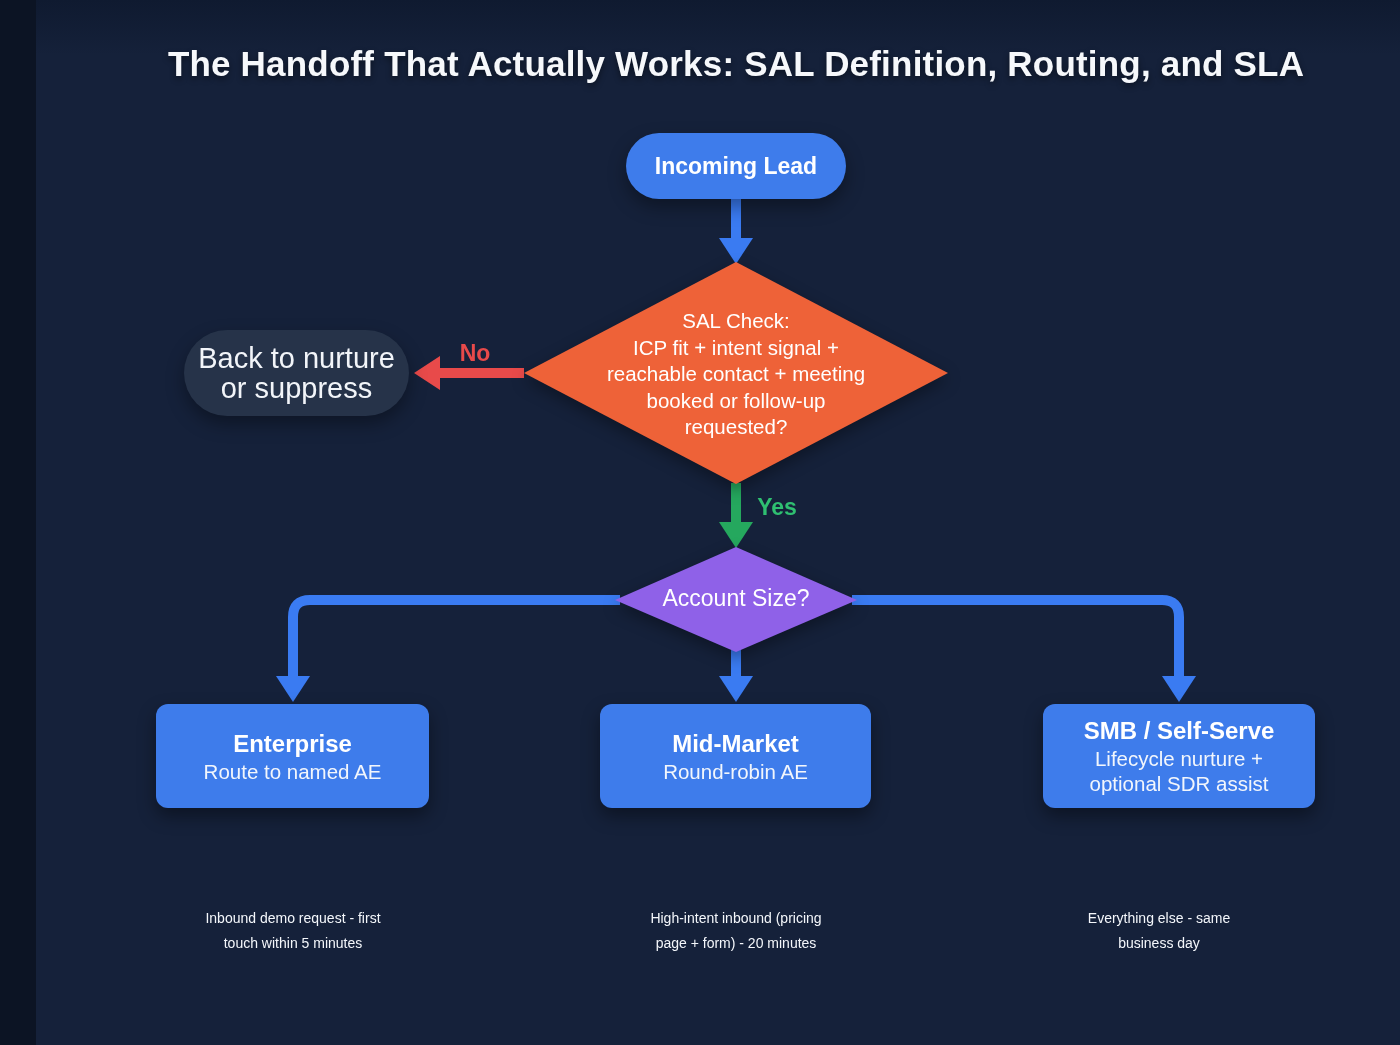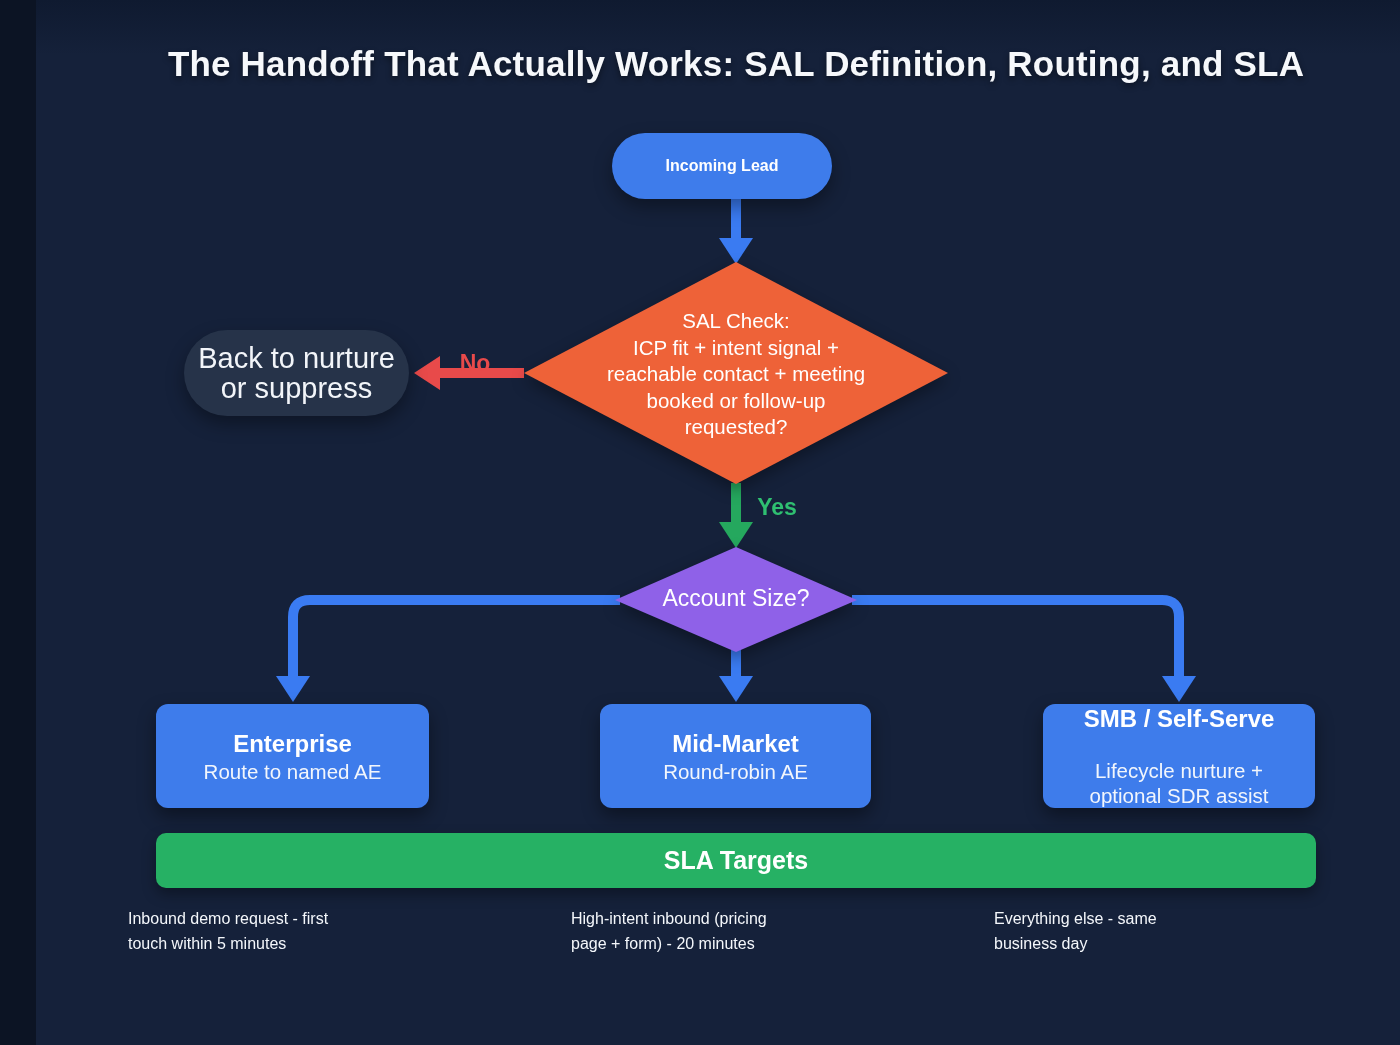--- a/index.html
+++ b/index.html
@@ -20,23 +20,23 @@
     color:#f6f8fb;
     text-shadow:0 3px 6px rgba(0,0,0,.45);
   }
   svg.connectors{left:0;top:0;pointer-events:none;}
   .pill{
     display:flex;align-items:center;justify-content:center;
     text-align:center;
     box-shadow:0 8px 18px rgba(0,0,0,.35);
   }
   .pill-incoming{
-    left:576px;top:133px;width:220px;height:66px;
+    left:590px;top:133px;width:220px;height:66px;
     border-radius:33px;
-    font-size:16px;font-weight:700;
+    font-size:23px;font-weight:700;
   }
   .pill-nurture{
     left:148px;top:330px;width:225px;height:86px;
     border-radius:43px;
     font-size:29px;font-weight:400;line-height:30px;
     white-space:pre-line;
     color:#f2f5f9;
   }
   .diamond-label{
     text-align:center;white-space:pre-line;
@@ -46,21 +46,21 @@
     left:510px;top:308px;width:380px;
     font-size:20.5px;line-height:26.5px;font-weight:400;
   }
   .account-label{
     left:590px;top:585px;width:220px;
     font-size:23px;font-weight:400;
   }
   .edge-label{
     font-size:23px;font-weight:700;text-align:center;
   }
-  .edge-label-no{left:408px;top:350px;width:62px;}
+  .edge-label-no{left:408px;top:340px;width:62px;}
   .edge-label-yes{left:710px;top:494px;width:62px;}
   .branch-box{
     top:704px;height:104px;
     border-radius:12px;
     display:flex;flex-direction:column;align-items:center;justify-content:center;
     text-align:center;
     box-shadow:0 8px 18px rgba(0,0,0,.4);
   }
   .box-enterprise{left:120px;width:273px;}
   .box-midmarket{left:564px;width:271px;}
@@ -69,22 +69,22 @@
   .branch-sub{font-size:20.5px;font-weight:400;line-height:25px;white-space:pre-line;color:#f2f6fc;}
   .sla-bar{
     left:120px;top:833px;width:1160px;height:55px;
     border-radius:10px;
     display:flex;align-items:center;justify-content:center;
     font-size:25px;font-weight:700;
     box-shadow:0 6px 14px rgba(0,0,0,.35);
   }
   .sla-target{
     top:906px;width:330px;
-    text-align:left;white-space:pre-line;
-    font-size:16px;line-height:25px;font-weight:400;
+    text-align:center;white-space:pre-line;
+    font-size:14px;line-height:25px;font-weight:400;
     color:#f4f7fb;
   }
   .sla-target-1{left:92px;}
   .sla-target-2{left:535px;}
   .sla-target-3{left:958px;}
   .footer-note{
     left:0;top:999px;width:1400px;
     text-align:center;
     font-size:17.5px;font-style:italic;font-weight:400;
   }
@@ -141,29 +141,26 @@
   <div class="abs edge-label edge-label-yes" style="color: rgb(47, 191, 113);">Yes</div>
 
   <div class="abs branch-box box-midmarket" style="background: rgb(62, 124, 235);">
     <div class="branch-title">Mid-Market</div>
     <div class="branch-sub">Round-robin AE</div>
   </div>
   <div class="abs branch-box box-enterprise" style="background: rgb(62, 124, 235);">
     <div class="branch-title">Enterprise</div>
     <div class="branch-sub">Route to named AE</div>
   </div>
-  <div class="abs branch-box box-smb" style="background: rgb(62, 124, 235); justify-content: space-between;">
+  <div class="abs branch-box box-smb" style="background: rgb(62, 124, 235);">
     <div class="branch-title">SMB / Self-Serve</div>
     <div class="branch-sub">Lifecycle nurture +
 optional SDR assist</div>
   </div>
 
-  <div class="abs sla-bar" style="background: rgb(38, 177, 100);">
-    <span>SLA Targets</span>
-  </div>
 
   <div class="abs sla-target sla-target-1">Inbound demo request - first
 touch within 5 minutes</div>
   <div class="abs sla-target sla-target-2">High-intent inbound (pricing
 page + form) - 20 minutes</div>
   <div class="abs sla-target sla-target-3">Everything else - same
 business day</div>
 
 
 </div>

